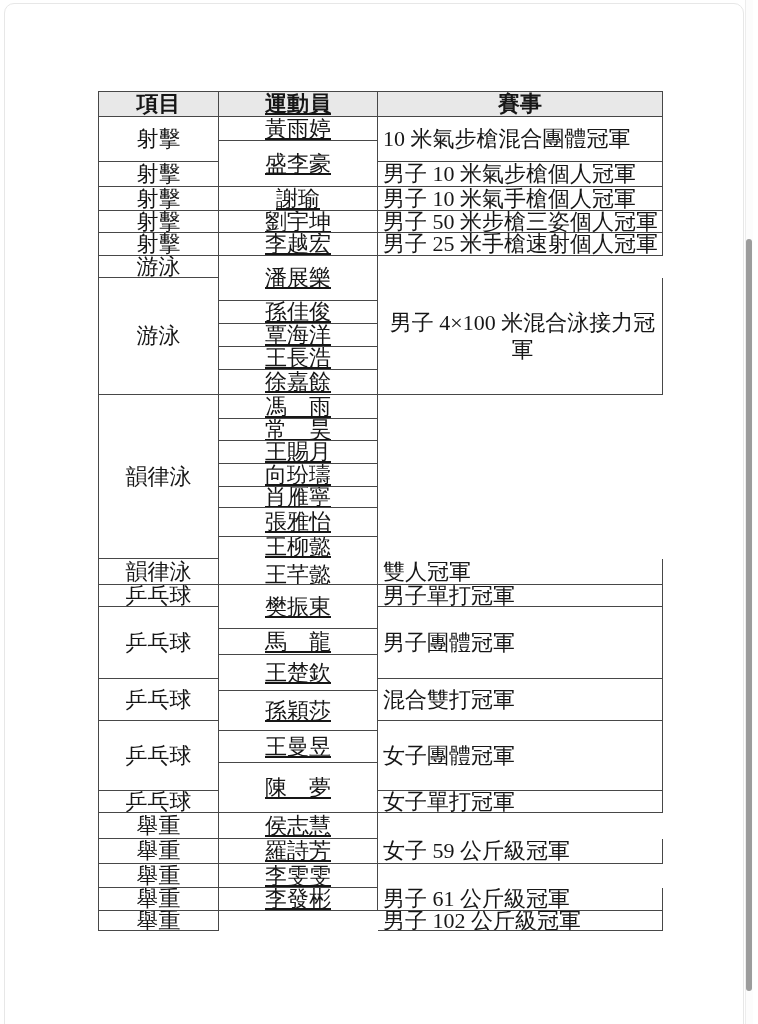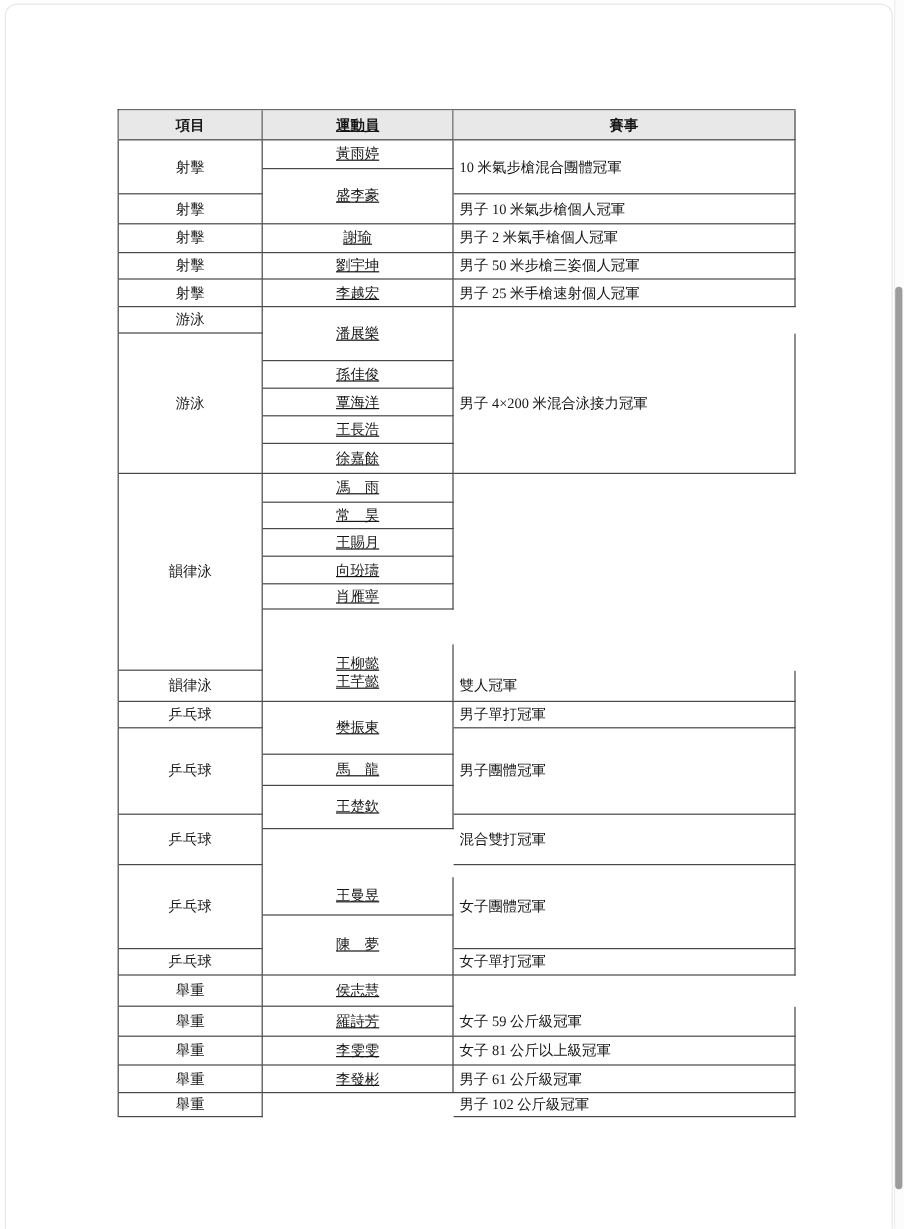--- a/index.html
+++ b/index.html
@@ -16,35 +16,35 @@
     box-sizing:border-box;
   }
   .medal-table{
     position:absolute;left:93px;top:87px;width:564px;height:839px;
     display:grid;
     grid-template-columns:120px 159px 285px;
     grid-template-rows:25px 24px 21px 25px 24px 22px 23px 22px 23px 23px 23px 23px 25px 24px 22px 23px 23px 21px 29px 22px 26px 22px 22px 26px 24px 12px 30px 10px 32px 28px 22px 26px 25px 24px 23px 20px;
     border-top:1px solid #474747;
     border-left:1px solid #474747;
     box-sizing:content-box;
-    font-size:12px;
+    font-size:22px;
     line-height:1.25;
   }
   .cell{
     border-right:1px solid #474747;
     border-bottom:1px solid #474747;
     display:flex;align-items:center;justify-content:center;
     text-align:center;
     white-space:pre-line;
     overflow:hidden;
     box-sizing:border-box;
   }
   .col1{grid-column:1;}
   .col2{grid-column:2;text-decoration:underline;}
-  .col3{grid-column:3;justify-content:flex-start;text-align:right;padding-left:5px;}
+  .col3{grid-column:3;justify-content:flex-start;text-align:center;padding-left:5px;}
   .hdr{font-weight:bold;background:#e8e8e8;}
   .scroll-track{
     position:absolute;left:745px;top:0;width:8px;height:1024px;
     background:#fcfcfc;border-left:1px solid #ededed;box-sizing:border-box;
   }
   .scroll-thumb{
     position:absolute;left:746px;top:239px;width:6px;height:752px;
     background:#9c9c9c;border-radius:3px;
   }
 </style>
@@ -86,46 +86,47 @@
     <div class="cell col2" style="grid-row:8/10">潘展樂</div>
     <div class="cell col2" style="grid-row:11/12">覃海洋</div>
     <div class="cell col2" style="grid-row:10/11">孫佳俊</div>
     <div class="cell col2" style="grid-row:12/13">王長浩</div>
     <div class="cell col2" style="grid-row:13/14">徐嘉餘</div>
     <div class="cell col2" style="grid-row:14/15">馮　雨</div>
     <div class="cell col2" style="grid-row:15/16">常　昊</div>
     <div class="cell col2" style="grid-row:16/17">王賜月</div>
     <div class="cell col2" style="grid-row:17/18">向玢璹</div>
     <div class="cell col2" style="grid-row:18/19">肖雁寧</div>
+    <div class="cell col2" style="grid-row:19/20">張雅怡</div>
     <div class="cell col2" style="grid-row:22/24">樊振東</div>
     <div class="cell col2" style="grid-row:20/22">王柳懿
 王芊懿</div>
     <div class="cell col2" style="grid-row:24/25">馬　龍</div>
     <div class="cell col2" style="grid-row:25/27">王楚欽</div>
+    <div class="cell col2" style="grid-row:27/29">孫穎莎</div>
     <div class="cell col2" style="grid-row:29/30">王曼昱</div>
     <div class="cell col2" style="grid-row:30/32">陳　夢</div>
     <div class="cell col2" style="grid-row:32/33">侯志慧</div>
     <div class="cell col2" style="grid-row:33/34">羅詩芳</div>
     <div class="cell col2" style="grid-row:34/35">李雯雯</div>
     <div class="cell col2" style="grid-row:35/36">李發彬</div>
 
     <div class="cell col3" style="grid-row:2/4">10 米氣步槍混合團體冠軍</div>
     <div class="cell col3" style="grid-row:4/5">男子 10 米氣步槍個人冠軍</div>
-    <div class="cell col3" style="grid-row:5/6">男子 2 米氣手槍個人冠軍</div>
+    <div class="cell col3" style="grid-row:5/6">男子 10 米氣手槍個人冠軍</div>
     <div class="cell col3" style="grid-row:6/7">男子 50 米步槍三姿個人冠軍</div>
     <div class="cell col3" style="grid-row:7/8">男子 25 米手槍速射個人冠軍</div>
-    <div class="cell col3" style="grid-row:9/14">男子 4×200 米混合泳接力冠軍</div>
+    <div class="cell col3" style="grid-row:9/14">男子 4×100 米混合泳接力冠軍</div>
     <div class="cell col3" style="grid-row:21/22">雙人冠軍</div>
     <div class="cell col3" style="grid-row:22/23">男子單打冠軍</div>
     <div class="cell col3" style="grid-row:23/26">男子團體冠軍</div>
     <div class="cell col3" style="grid-row:26/28">混合雙打冠軍</div>
     <div class="cell col3" style="grid-row:28/31">女子團體冠軍</div>
     <div class="cell col3" style="grid-row:31/32">女子單打冠軍</div>
     <div class="cell col3" style="grid-row:33/34">女子 59 公斤級冠軍</div>
-    <div class="cell col3" style="grid-row:34/35">女子 81 公斤以上級冠軍</div>
     <div class="cell col3" style="grid-row:35/36">男子 61 公斤級冠軍</div>
     <div class="cell col3" style="grid-row:36/37">男子 102 公斤級冠軍</div>
 
   </div>
 </div>
 
 <div class="scroll-track"></div>
 <div class="scroll-thumb"></div>
 
 </body></html>

